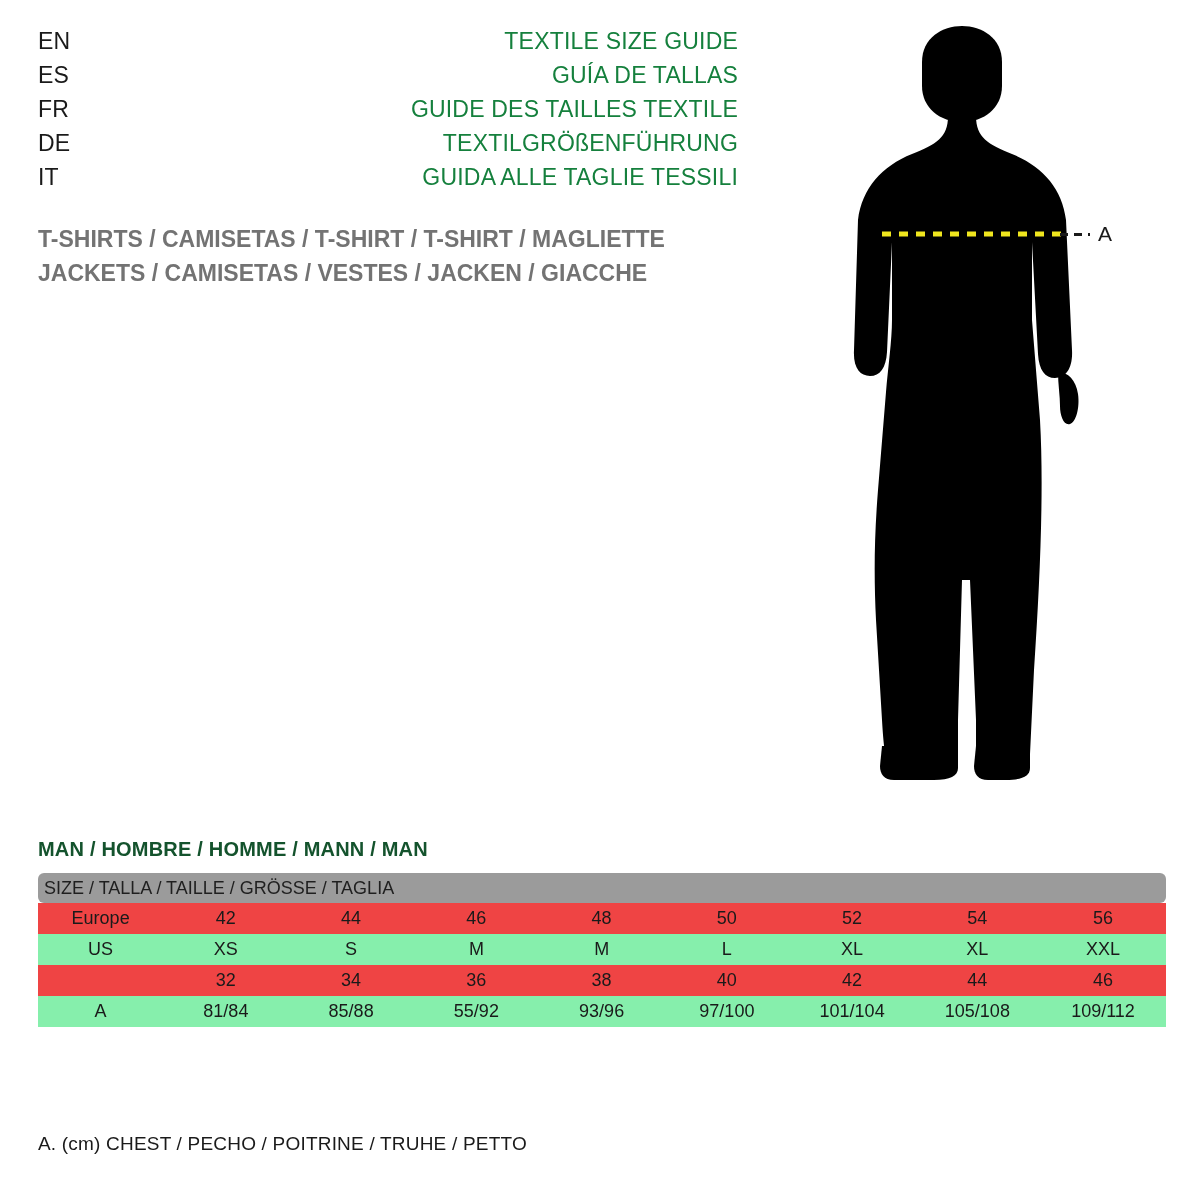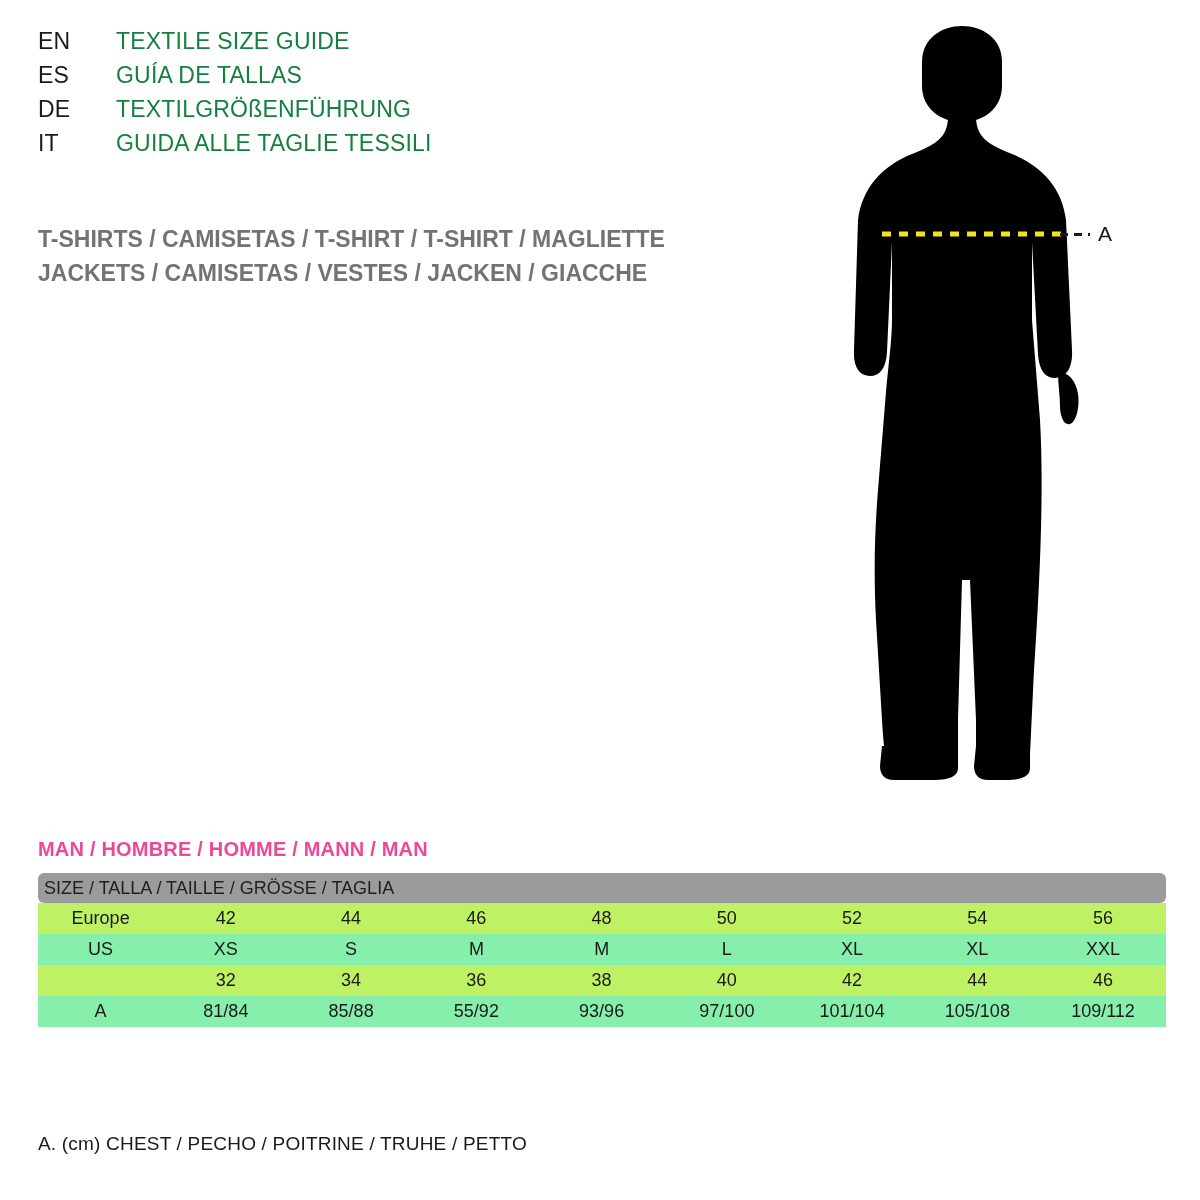--- a/index.html
+++ b/index.html
@@ -22,20 +22,21 @@
   .lang-block {
     position: absolute;
     left: 38px;
     top: 28px;
     width: 700px;
   }
   .lang-row {
     display: flex;
     align-items: baseline;
     height: 34px;
+    justify-content: space-between;
   }
   .lang-code {
     width: 78px;
     font-size: 23px;
     font-weight: 400;
     color: #1a1a1a;
     letter-spacing: 0.2px;
   }
   .lang-text {
     font-size: 23px;
@@ -89,21 +90,21 @@
   
   .table-section {
     position: absolute;
     left: 38px;
     top: 838px;
     width: 1128px;
   }
   .section-title {
     font-size: 20px;
     font-weight: bold;
-    color: #ec4899;
+    color: #14532d;
     margin-bottom: 12px;
     letter-spacing: 0.2px;
   }
   table.size-table {
     border-collapse: collapse;
     width: 1128px;
     table-layout: fixed;
   }
   table.size-table td {
     font-size: 18px;
@@ -122,21 +123,21 @@
     background: #9b9b9b;
     color: #1f1f1f;
     font-size: 18px;
     height: 30px;
   }
   tr.header-row td.label-cell {
     text-align: left;
     padding-left: 6px;
     border-radius: 6px;
   }
-  tr.shade td { background: #bef264; margin-top: 12px; }
+  tr.shade td { background: #ef4444; margin-top: 12px; }
   tr.plain td { background: #86efac; }
 
   .footnote {
     position: absolute;
     left: 38px;
     top: 1133px;
     font-size: 19px;
     color: #1a1a1a;
     letter-spacing: 0.2px;
   }
@@ -147,20 +148,24 @@
 <div class="page">
 
   <div class="lang-block">
     <div class="lang-row">
       <span class="lang-code">EN</span>
       <span class="lang-text">TEXTILE SIZE GUIDE</span>
     </div>
     <div class="lang-row">
       <span class="lang-code">ES</span>
       <span class="lang-text">GUÍA DE TALLAS</span>
+    </div>
+    <div class="lang-row">
+      <span class="lang-code">FR</span>
+      <span class="lang-text">GUIDE DES TAILLES TEXTILE</span>
     </div>
     <div class="lang-row">
       <span class="lang-code">DE</span>
       <span class="lang-text">TEXTILGRÖßENFÜHRUNG</span>
     </div>
     <div class="lang-row">
       <span class="lang-code">IT</span>
       <span class="lang-text">GUIDA ALLE TAGLIE TESSILI</span>
     </div>
   </div>

